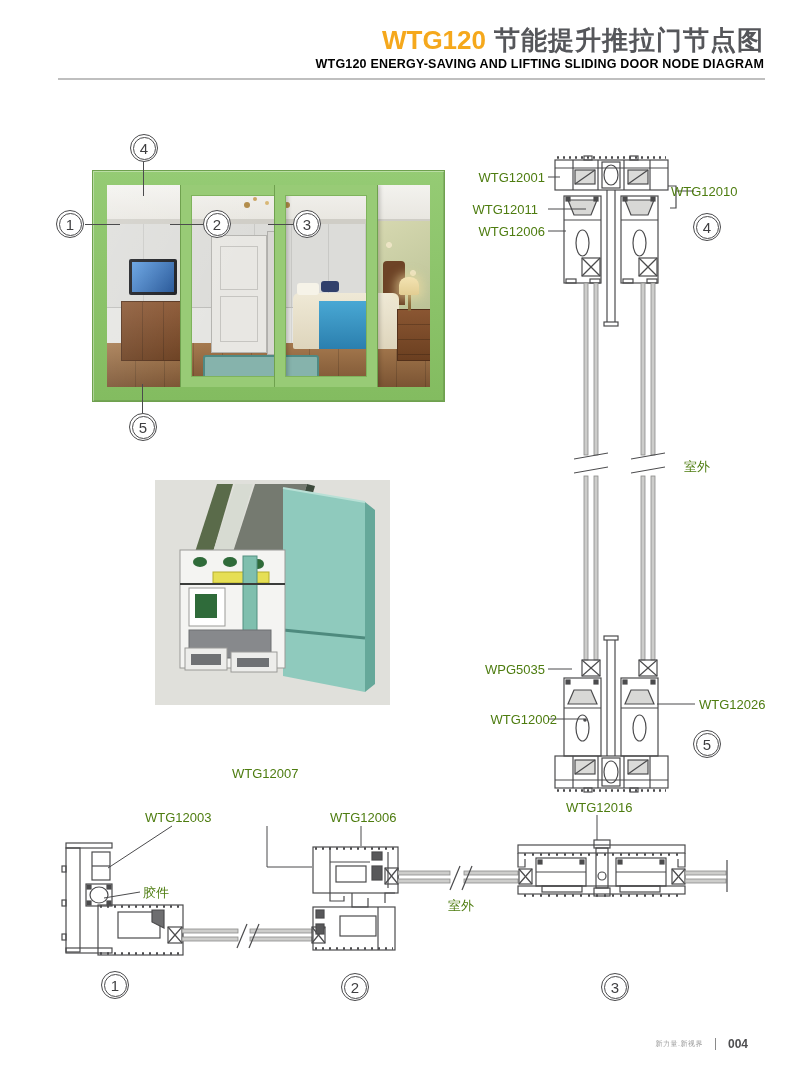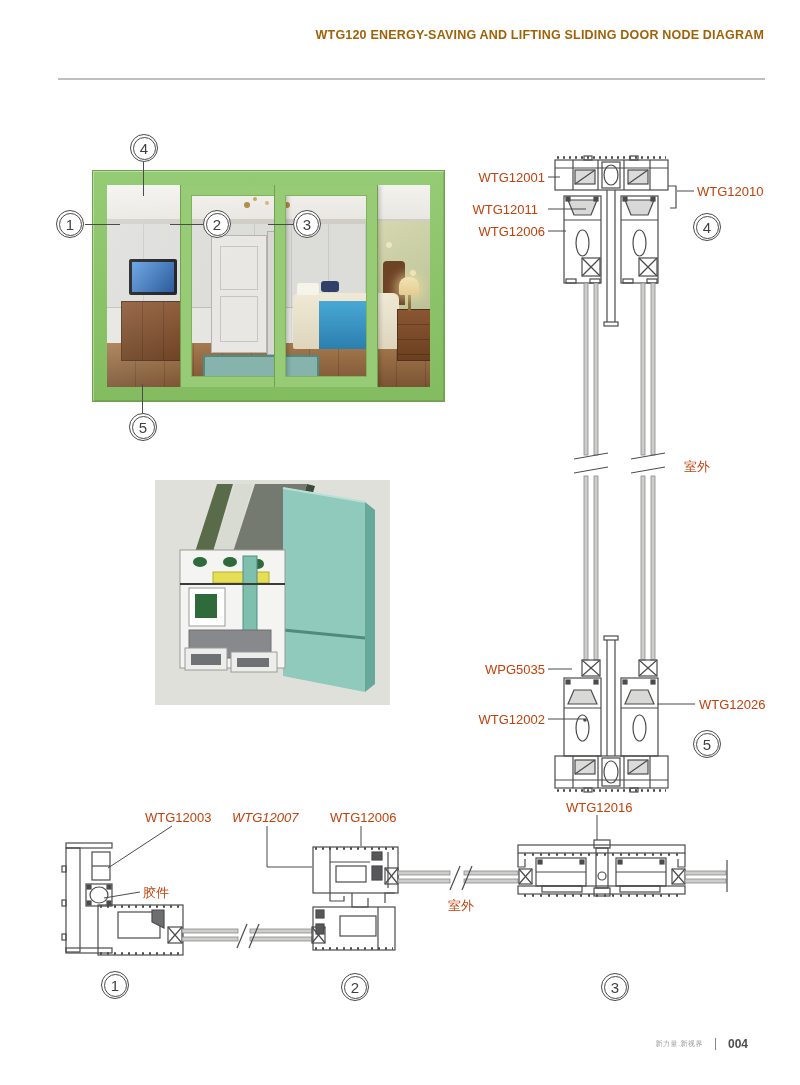--- a/index.html
+++ b/index.html
@@ -3,25 +3,25 @@
 <meta charset="utf-8">
 <style>
   html,body{margin:0;padding:0;background:#ffffff;}
   #page{position:relative;width:800px;height:1085px;background:#fff;overflow:hidden;
         font-family:"Liberation Sans",sans-serif;color:#4E4E50;}
 
   
   .hdr{position:absolute;top:26px;right:36px;text-align:right;line-height:1.1;}
   .hdr-title{font-size:26px;font-weight:bold;letter-spacing:1px;color:#55565A;white-space:nowrap;}
   .hdr-title .model{color:#F5A81C;margin-right:8px;letter-spacing:0;}
-  .hdr-sub{font-size:12.5px;font-weight:bold;color:#a16207;margin-top:3px;letter-spacing:.2px;}
+  .hdr-sub{font-size:12.5px;font-weight:bold;color:#000000;margin-top:3px;letter-spacing:.2px;}
   .hdr-rule{position:absolute;left:58px;top:78px;width:707px;height:2px;background:#BFBFBF;}
 
   
-  .label{position:absolute;font-size:13px;color:#c2410c;white-space:nowrap;}
+  .label{position:absolute;font-size:13px;color:#4d7c0f;white-space:nowrap;}
   .lline{position:absolute;background:#4B4B4D;}
   .callout{position:absolute;width:28px;height:28px;border:1.3px solid #4B4B4D;border-radius:50%;
            background:#fff;display:flex;align-items:center;justify-content:center;box-sizing:border-box;}
   .callout::before{content:"";position:absolute;inset:1.5px;border:1px solid #4B4B4D;border-radius:50%;}
   .callout span{font-size:15px;color:#3F3F41;position:relative;}
 
   
   .win{position:absolute;left:92px;top:170px;width:353px;height:232px;
        background:linear-gradient(#95CB74,#83BC60);border:1px solid #6FA14E;box-sizing:border-box;
        box-shadow:inset 1px 1px 0 rgba(255,255,255,.35), inset -1px -1px 0 rgba(0,0,0,.12);}
@@ -75,20 +75,23 @@
   .footer .slogan{font-size:7px;color:#9A9A9A;letter-spacing:.5px;}
   .footer .bar{width:1px;height:12px;background:#8A8A8A;}
   .footer .pnum{font-size:12px;font-weight:bold;color:#4E4E50;}
 </style>
 </head>
 <body>
 
 <div id="page">
 
   <div class="hdr">
+    <div class="hdr-title">
+      <span class="model">WTG120</span><span>节能提升推拉门节点图</span>
+    </div>
     <div class="hdr-sub">WTG120 ENERGY-SAVING AND LIFTING SLIDING DOOR NODE DIAGRAM</div>
   </div>
   <div class="hdr-rule"></div>
 
   <div class="win">
     <div class="scene">
       <div class="ceiling"></div>
       <div class="cornice"></div>
       <div class="wall"></div>
       <div class="wainscot"></div>
@@ -269,27 +272,27 @@
         <line x1="694" y1="191" x2="677" y2="191"></line>
         <line x1="548" y1="669" x2="572" y2="669"></line>
         <line x1="548" y1="719" x2="584" y2="719"></line>
         <circle cx="585" cy="720" r="1.8" fill="#4B4B4D" stroke="none"></circle>
         <line x1="695" y1="704" x2="657" y2="704"></line>
       </g>
     </g>
   </svg>
 
   <div class="label" style="right:255px;top:170px;">WTG12001</div>
-  <div class="label" style="left:697px;top:184px;">WTG12010</div>
+  <div class="label" style="left:671px;top:184px;">WTG12010</div>
   <div class="label" style="right:262px;top:202px;">WTG12011</div>
   <div class="label" style="right:255px;top:224px;">WTG12006</div>
   <div class="label" style="left:684px;top:458px;">室外</div>
   <div class="label" style="right:255px;top:662px;margin-left:48px;">WPG5035</div>
   <div class="label" style="left:699px;top:697px;">WTG12026</div>
-  <div class="label" style="right:255px;top:712px;">WTG12002</div>
+  <div class="label" style="right:243px;top:712px;">WTG12002</div>
 
   <div class="callout" style="left:693px;top:213px;">
       <span>4</span>
     </div>
   <div class="callout" style="left:693px;top:730px;">
       <span>5</span>
     </div>
 
   <div class="render">
     <svg width="235" height="225" viewBox="0 0 235 225">
@@ -431,21 +434,21 @@
         <line x1="172" y1="826" x2="108" y2="868"></line>
         <line x1="140" y1="892" x2="104" y2="898"></line>
         <path d="M267,826 V867 H312"></path>
         <line x1="361" y1="826" x2="361" y2="846"></line>
         <line x1="597" y1="815" x2="597" y2="840"></line>
       </g>
     </g>
   </svg>
 
   <div class="label" style="left:145px;top:810px;text-align:right;">WTG12003</div>
-  <div class="label" style="left:232px;top:810px;font-style:italic;">WTG12007</div>
+  <div class="label" style="left:232px;top:766px;">WTG12007</div>
   <div class="label" style="left:330px;top:810px;">WTG12006</div>
   <div class="label" style="left:566px;top:800px;">WTG12016</div>
   <div class="label" style="left:143px;top:884px;">胶件</div>
   <div class="label" style="left:448px;top:897px;">室外</div>
 
   <div class="callout" style="left:101px;top:971px;">
       <span>1</span>
     </div>
   <div class="callout" style="left:341px;top:973px;">
       <span>2</span>

